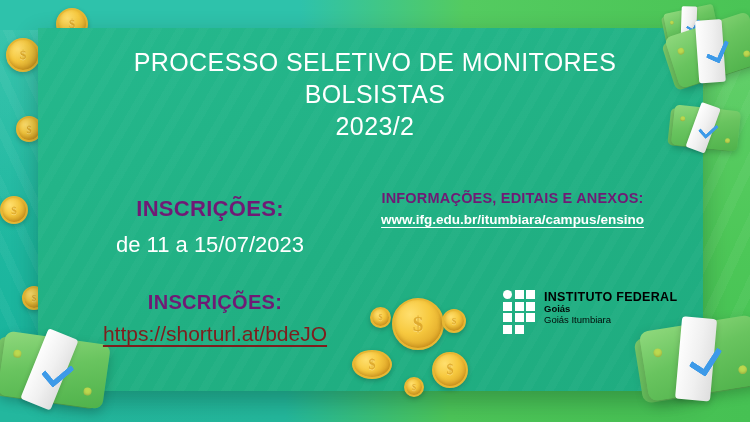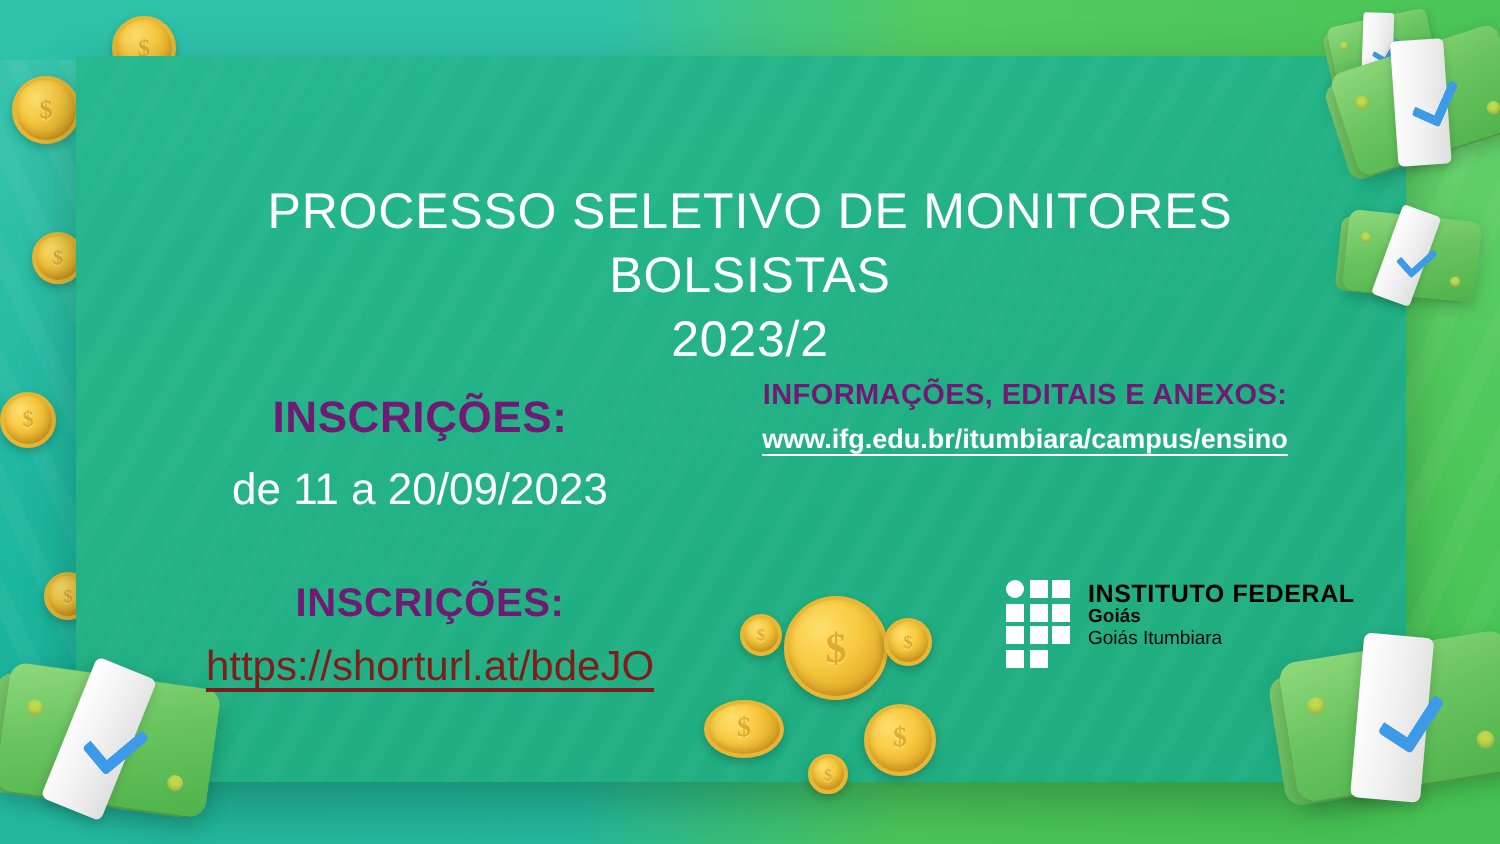--- a/index.html
+++ b/index.html
@@ -81,21 +81,20 @@
     position: absolute;
     left: 0; right: 0;
     top: 46px;
     text-align: center;
     color: #ffffff;
     font-size: 25px;
     font-weight: 400;
     letter-spacing: 0.4px;
     line-height: 1.28;
     padding: 0 70px;
-    margin-top: 44px;
   }
 
   .courses {
     position: absolute;
     left: 30px;
     top: 112px;
     width: 440px;
     text-align: center;
     color: #ffffff;
     font-size: 17px;
@@ -317,21 +316,21 @@
   <div class="content">
 
     <div class="title">
       <div>PROCESSO SELETIVO DE MONITORES BOLSISTAS</div>
       <div>2023/2</div>
     </div>
 
 
     <div class="inscr-wrap">
       <div class="label-dark inscr-head">INSCRIÇÕES:</div>
-      <div class="inscr-date">de 11 a 20/09/2023</div>
+      <div class="inscr-date">de 11 a 15/07/2023</div>
     </div>
 
     <div class="info-wrap">
       <div class="label-dark info-head">INFORMAÇÕES, EDITAIS E ANEXOS:</div>
       <a class="info-link" href="#">www.ifg.edu.br/itumbiara/campus/ensino</a>
     </div>
 
     <div class="form-wrap">
       <div class="label-dark form-head">INSCRIÇÕES:</div>
       <a class="form-link" href="#">https://shorturl.at/bdeJO</a>

